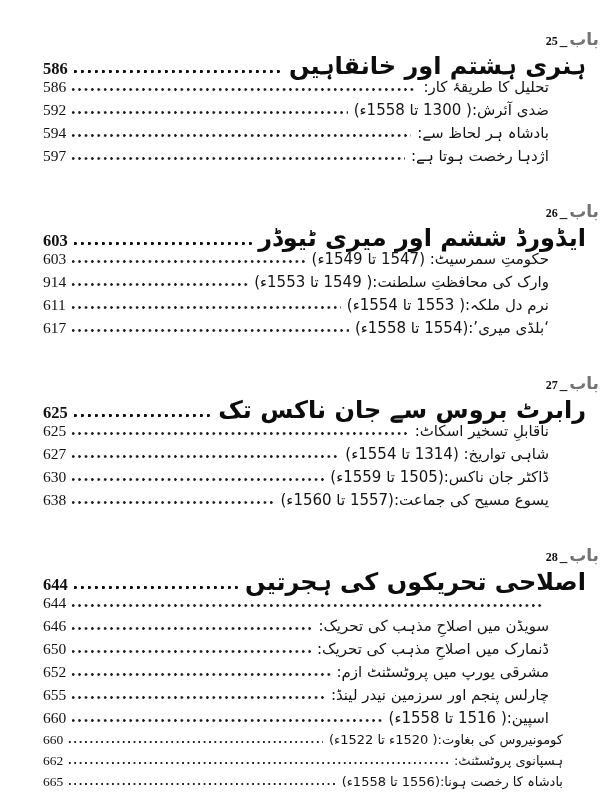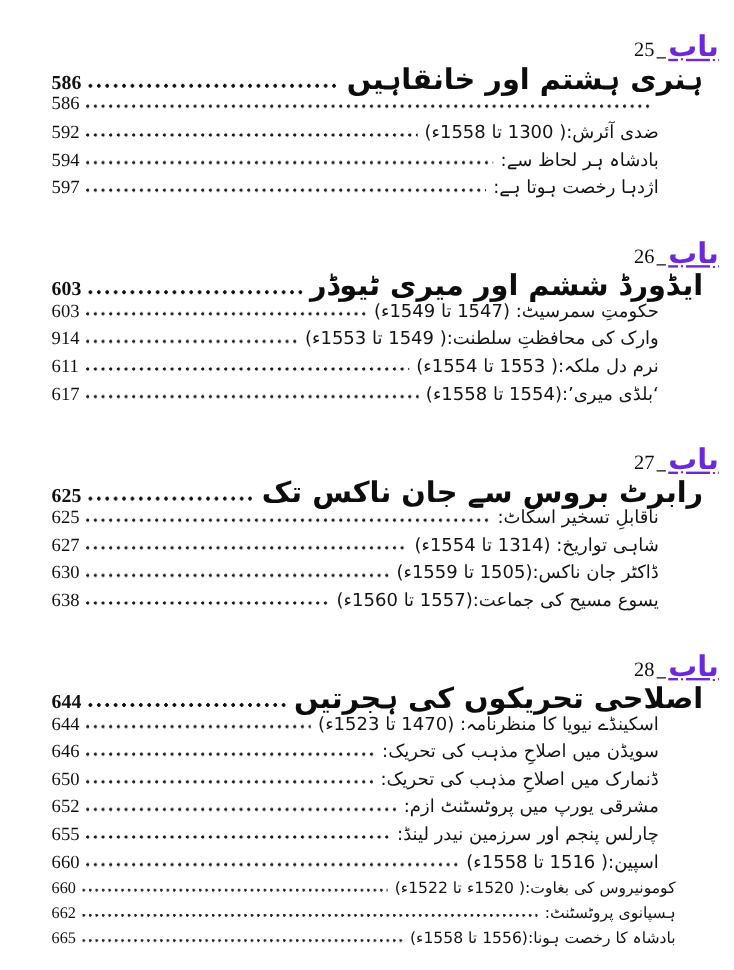--- a/index.html
+++ b/index.html
@@ -11,23 +11,23 @@
     direction:rtl;
     box-sizing:border-box;
     height:100%;
     padding:26px 13px 0 43px;
   }
   .urdu{font-family:"DejaVu Sans","Liberation Sans",sans-serif;color:#111;}
   .chapter{margin-bottom:28px;}
   .chapter:last-child{margin-bottom:0;}
 
   .ch-heading{height:26px;line-height:26px;text-align:right;white-space:nowrap;}
-  .ch-label{font-size:24px;font-weight:bold;color:#6d28d9;text-decoration:underline;}
+  .ch-label{font-size:17px;font-weight:bold;color:#737373;}
   .ch-sep{font-family:"Liberation Serif","DejaVu Serif",serif;font-size:15px;font-weight:bold;margin:0 2px;color:#0d0d0d;}
-  .ch-num{font-family:"Liberation Serif","DejaVu Serif",serif;font-size:17px;font-weight:normal;color:#0d0d0d;letter-spacing:.5px;}
+  .ch-num{font-family:"Liberation Serif","DejaVu Serif",serif;font-size:12px;font-weight:bold;color:#0d0d0d;letter-spacing:.5px;}
 
   .row{display:flex;align-items:baseline;height:23px;}
   .txt{font-size:15px;white-space:nowrap;color:#141414;}
   .page{
     font-family:"Liberation Serif","DejaVu Serif",serif;
     font-size:15.5px;color:#111;direction:ltr;unicode-bidi:isolate;
   }
   .dots{
     flex:1;min-width:12px;height:5px;margin:0 6px 0 5px;align-self:baseline;
     background-image:radial-gradient(circle at 2.2px 2.5px,#1b1b1b 1.15px,rgba(0,0,0,0) 1.5px);
@@ -57,20 +57,21 @@
 <main class="toc">
   <section class="chapter">
     <div class="ch-heading"><span class="ch-label urdu">باب</span><span class="ch-sep">_</span><span class="ch-num">25</span></div>
     <div class="row title-row">
       <span class="txt urdu">ہنری ہشتم اور خانقاہیں</span>
       <span class="dots"></span>
       <span class="page">586</span>
     </div>
     <div class="items">
   <div class="row">
+    <span class="txt urdu">تحلیل کا طریقۂ کار:</span>
     <span class="dots"></span>
     <span class="page">586</span>
   </div>
 
   <div class="row">
     <span class="txt urdu">ضدی آئرش:( 1300 تا 1558ء)</span>
     <span class="dots"></span>
     <span class="page">592</span>
   </div>
 
@@ -158,21 +159,20 @@
 
   <section class="chapter">
     <div class="ch-heading"><span class="ch-label urdu">باب</span><span class="ch-sep">_</span><span class="ch-num">28</span></div>
     <div class="row title-row">
       <span class="txt urdu">اصلاحی تحریکوں کی ہجرتیں</span>
       <span class="dots"></span>
       <span class="page">644</span>
     </div>
     <div class="items">
   <div class="row">
-    <span class="txt urdu">اسکینڈے نیویا کا منظرنامہ: (1470 تا 1523ء)</span>
     <span class="dots"></span>
     <span class="page">644</span>
   </div>
 
   <div class="row">
     <span class="txt urdu">سویڈن میں اصلاحِ مذہب کی تحریک:</span>
     <span class="dots"></span>
     <span class="page">646</span>
   </div>
 

